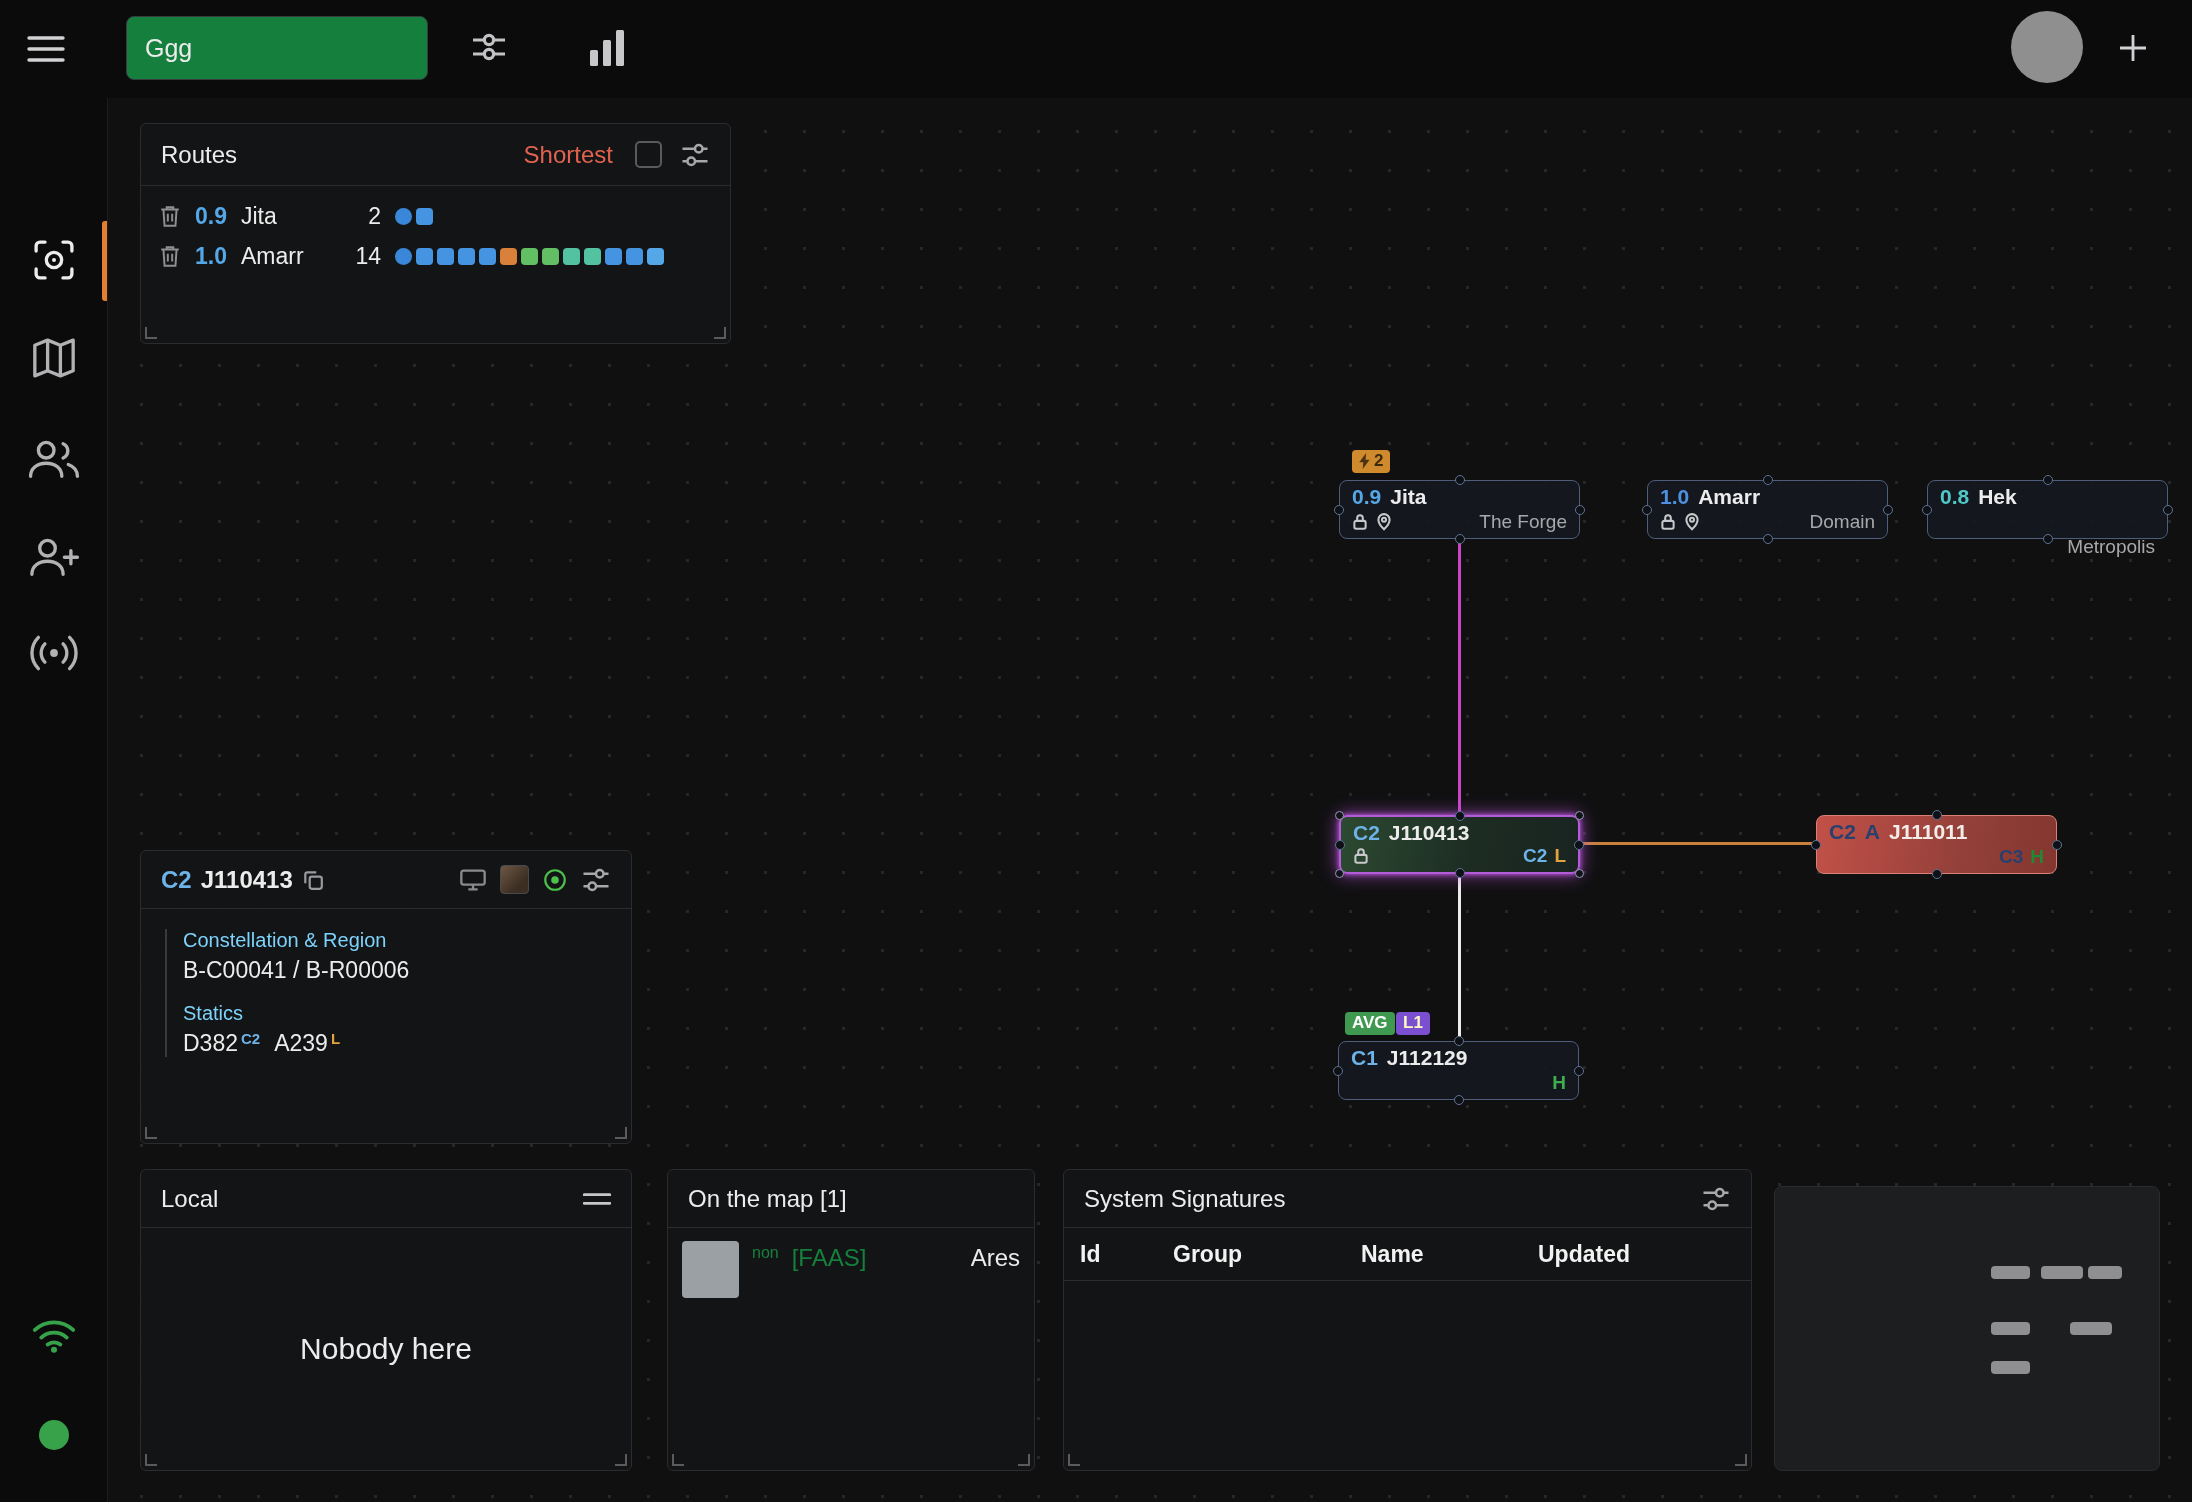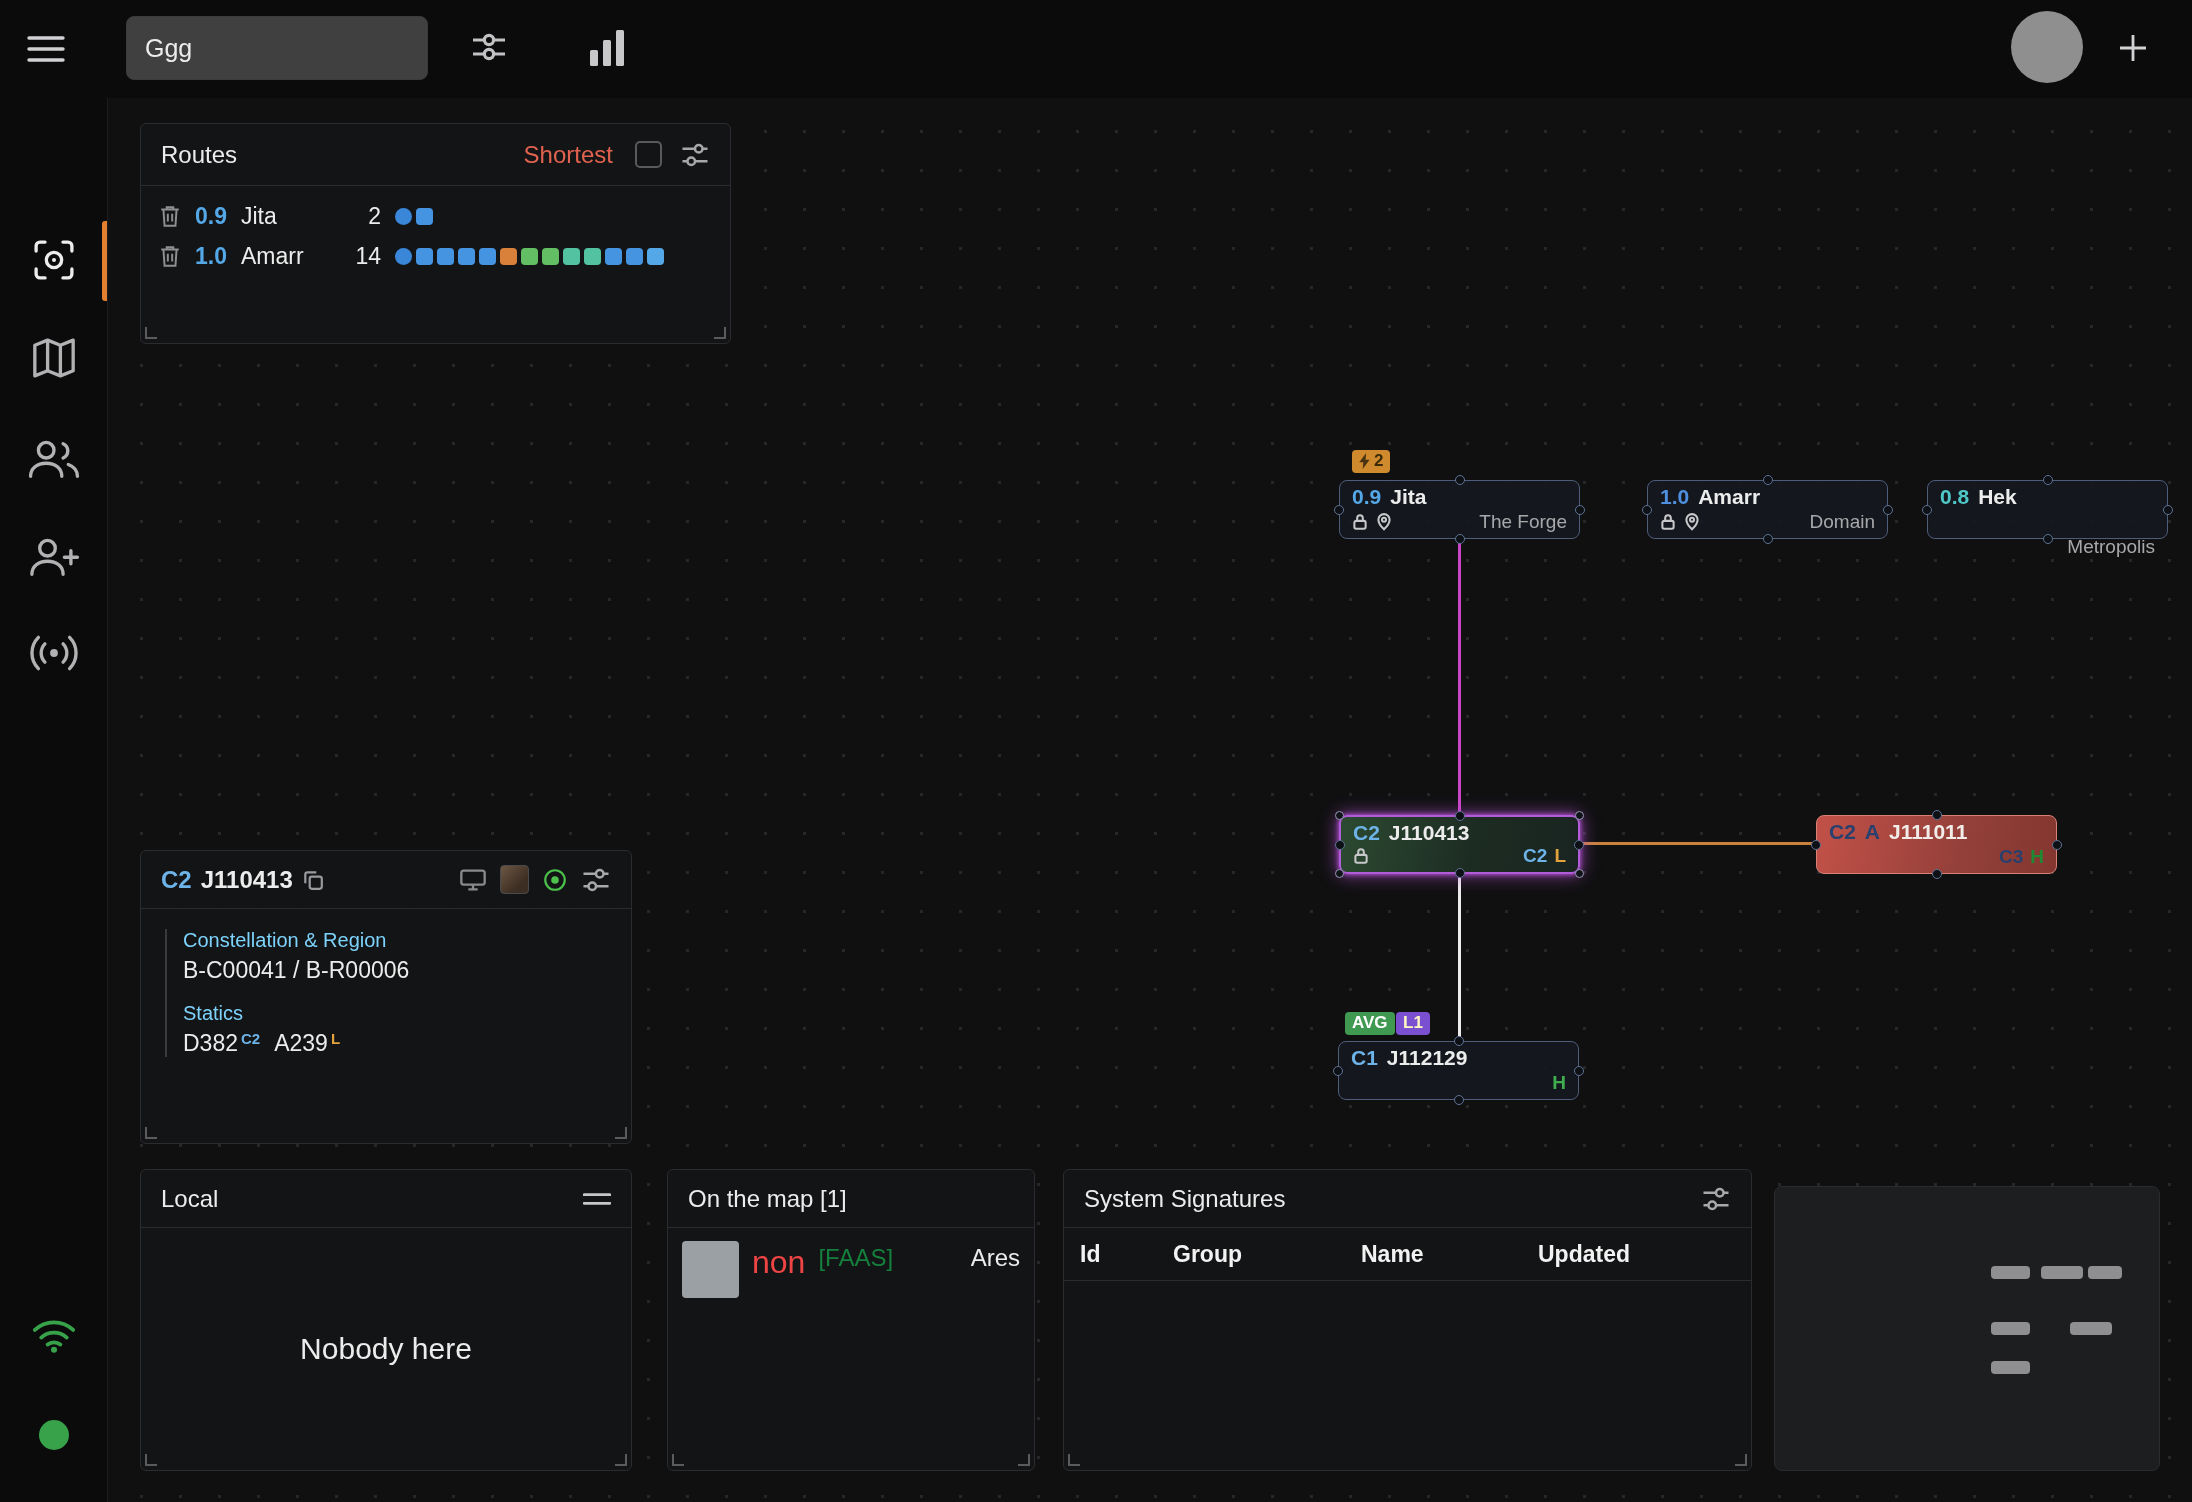--- a/index.html
+++ b/index.html
@@ -2,21 +2,21 @@
 <html><head>
 <meta charset="utf-8">
 <style>
   * { margin:0; padding:0; box-sizing:border-box; }
   html,body { width:2192px; height:1502px; background:#0b0b0c; overflow:hidden;
               font-family:"Liberation Sans",sans-serif; color:#e8e8e8; }
 
   
   .topbar { position:absolute; left:0; top:0; width:2192px; height:98px; background:#0b0b0c; z-index:20; }
   .hamburger { position:absolute; left:26px; top:31px; width:44px; height:36px; background:none; border:none; cursor:pointer; }
-  .map-input { position:absolute; left:126px; top:16px; width:302px; height:64px; background:#404040;
+  .map-input { position:absolute; left:126px; top:16px; width:302px; height:64px; background:#15803d;
                border:1px solid #3a3b3e; border-radius:8px; color:#ececec; font-size:25px; padding:0 18px;
                font-family:"Liberation Sans",sans-serif; }
   .tb-icon { position:absolute; top:26px; background:none; border:none; cursor:pointer; }
   .tb-filter { left:468px; }
   .tb-chart { left:586px; }
   .tb-avatar { position:absolute; left:2011px; top:11px; width:72px; height:72px; border-radius:50%;
                background:#8f8f90; border:none; cursor:pointer; }
   .tb-plus { left:2112px; top:27px; }
 
   
@@ -131,21 +131,21 @@
 
   
   .local { left:140px; top:1169px; width:492px; height:302px; }
   .local-body { height:calc(100% - 58px); display:flex; align-items:center; justify-content:center; }
   .local-empty { font-size:30px; color:#ececec; }
 
   
   .onmap { left:667px; top:1169px; width:368px; height:302px; }
   .om-row { display:flex; align-items:flex-start; gap:13px; padding:13px 14px; }
   .om-avatar { width:57px; height:57px; border-radius:4px; background:#9aa0a4; }
-  .om-name { font-size:32px; color:#ef4444; margin-top:3px; }
+  .om-name { font-size:16px; color:#15803d; margin-top:3px; }
   .om-corp { font-size:24px; color:#15803d; margin-top:3px; }
   .om-ship { margin-left:auto; font-size:24px; color:#ececec; margin-top:3px; }
 
   
   .sigs { left:1063px; top:1169px; width:689px; height:302px; }
   .sig-cols { display:flex; align-items:center; height:53px; padding-left:16px;
               border-bottom:1px solid #2b2c2f; font-weight:700; font-size:23px; color:#f2f2f2; }
   .sc-id { width:93px; } .sc-group { width:188px; } .sc-name { width:177px; } .sc-updated { flex:1; }
   .sig-empty { height:72px; display:flex; align-items:center; padding-left:16px;
                font-size:23px; color:#ececec; border-bottom:1px solid #2b2c2f; }

